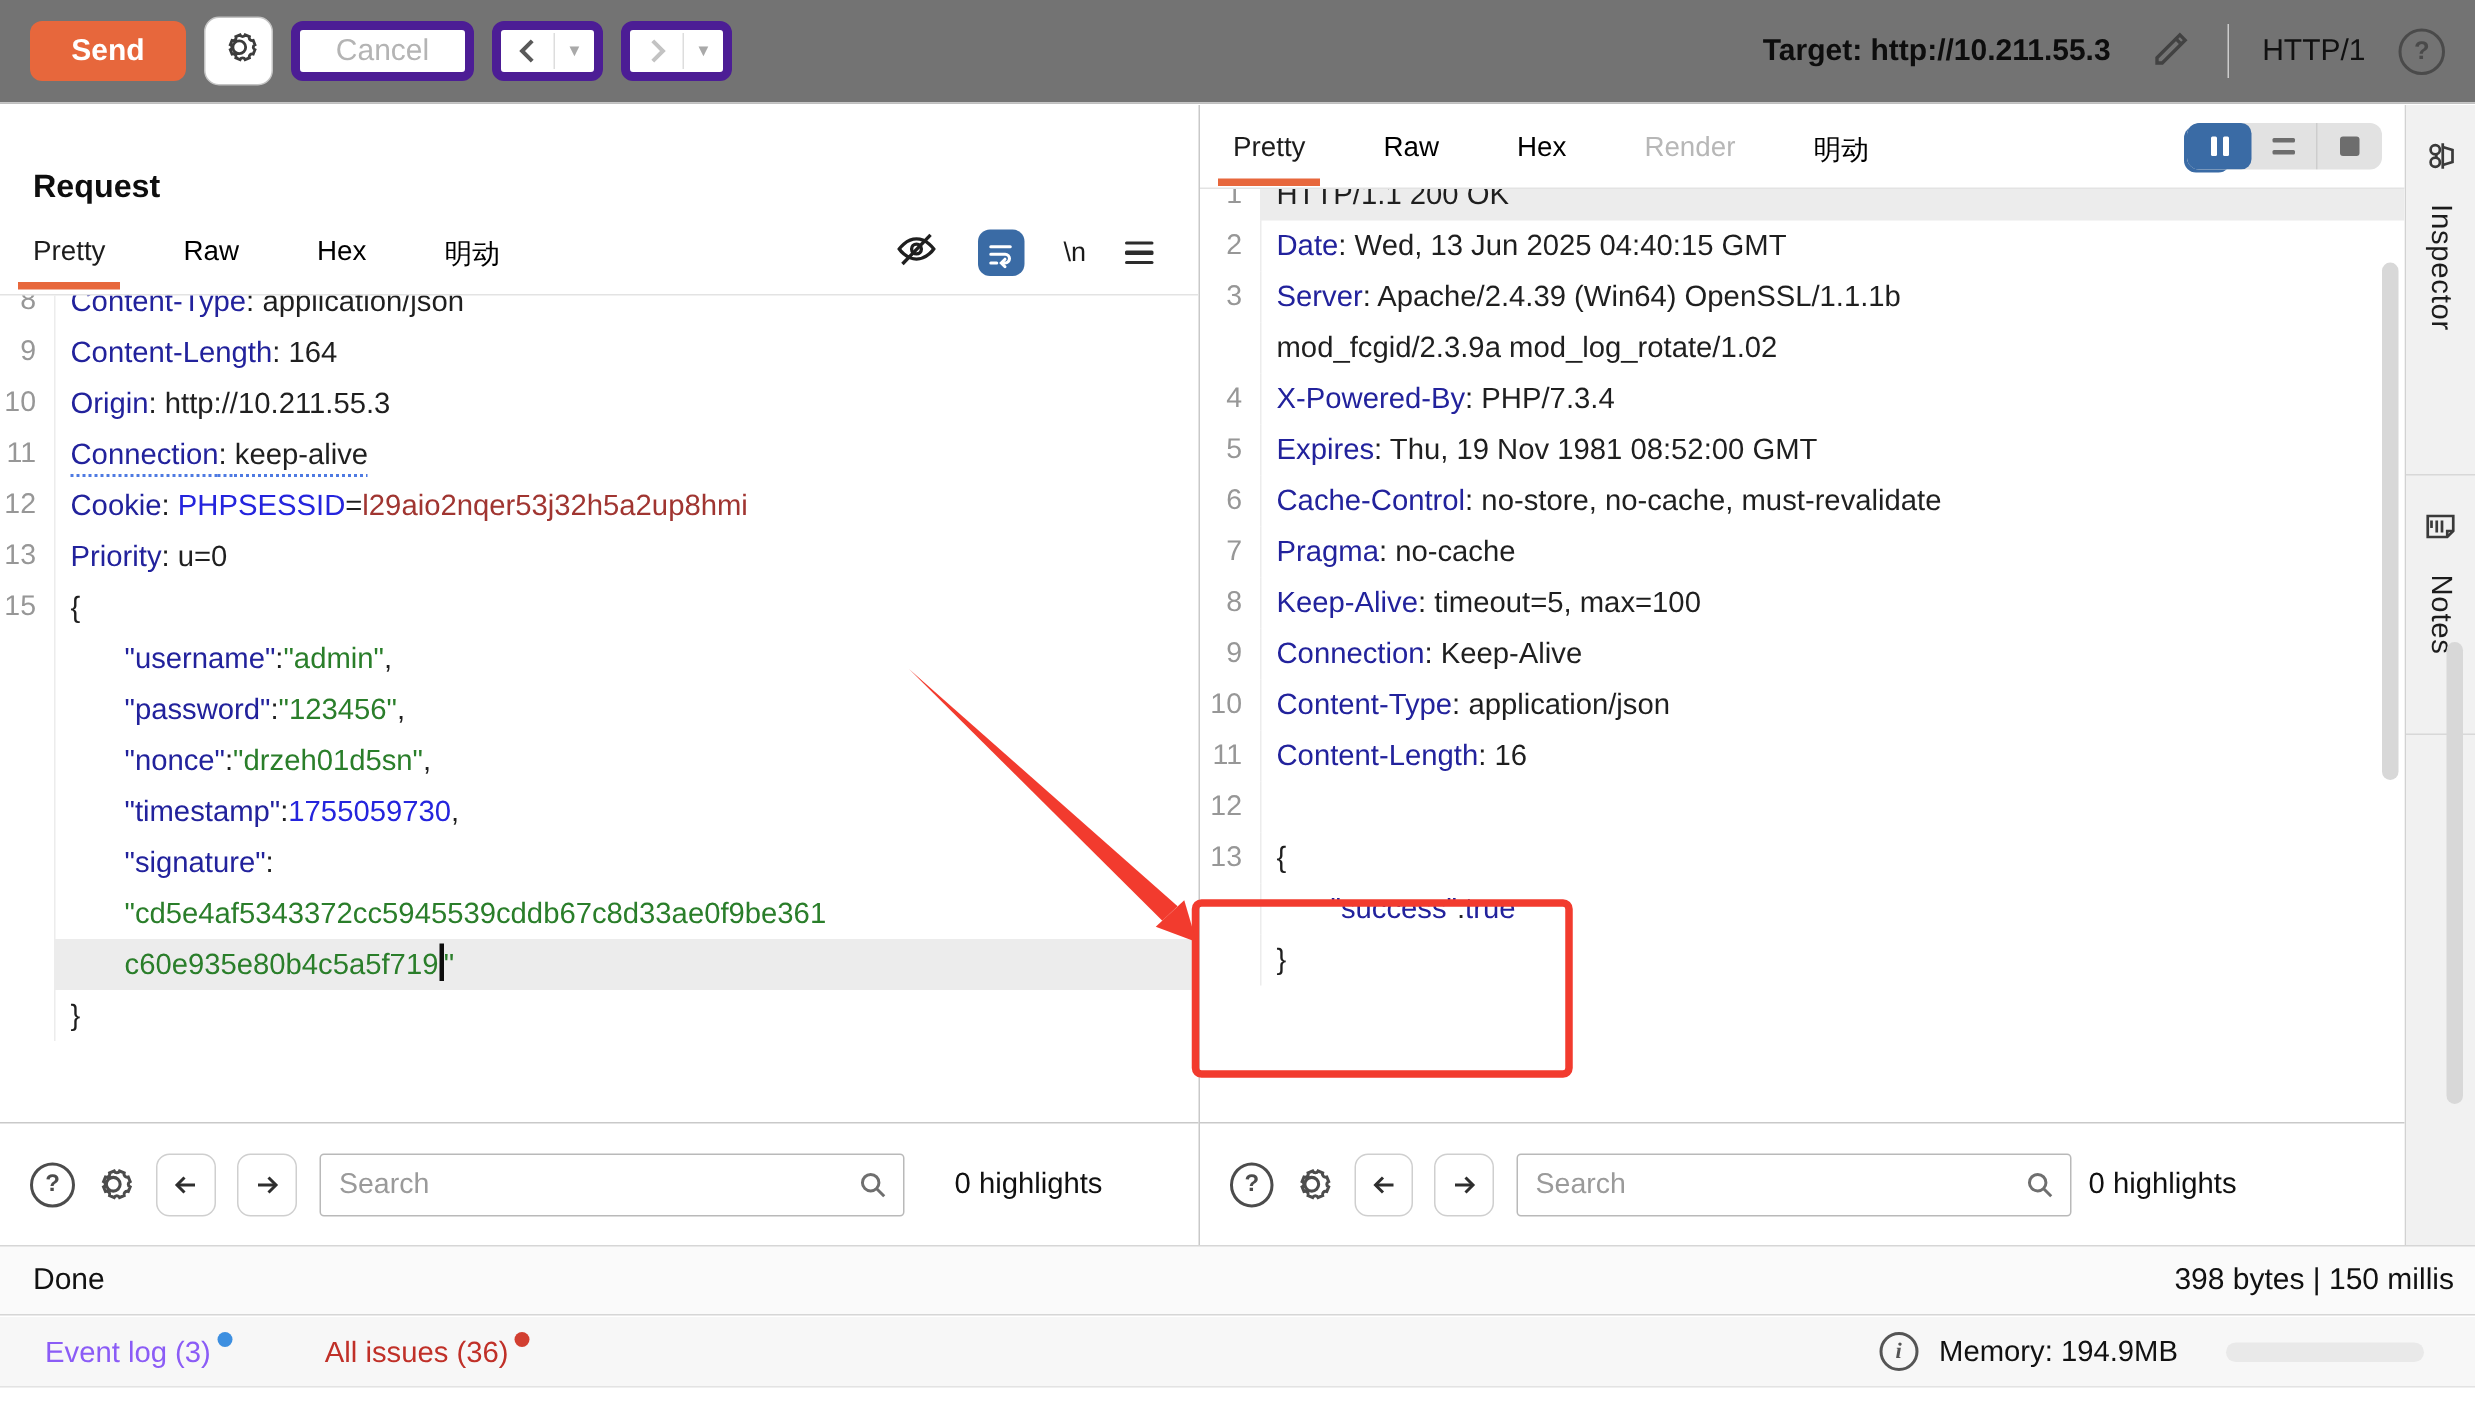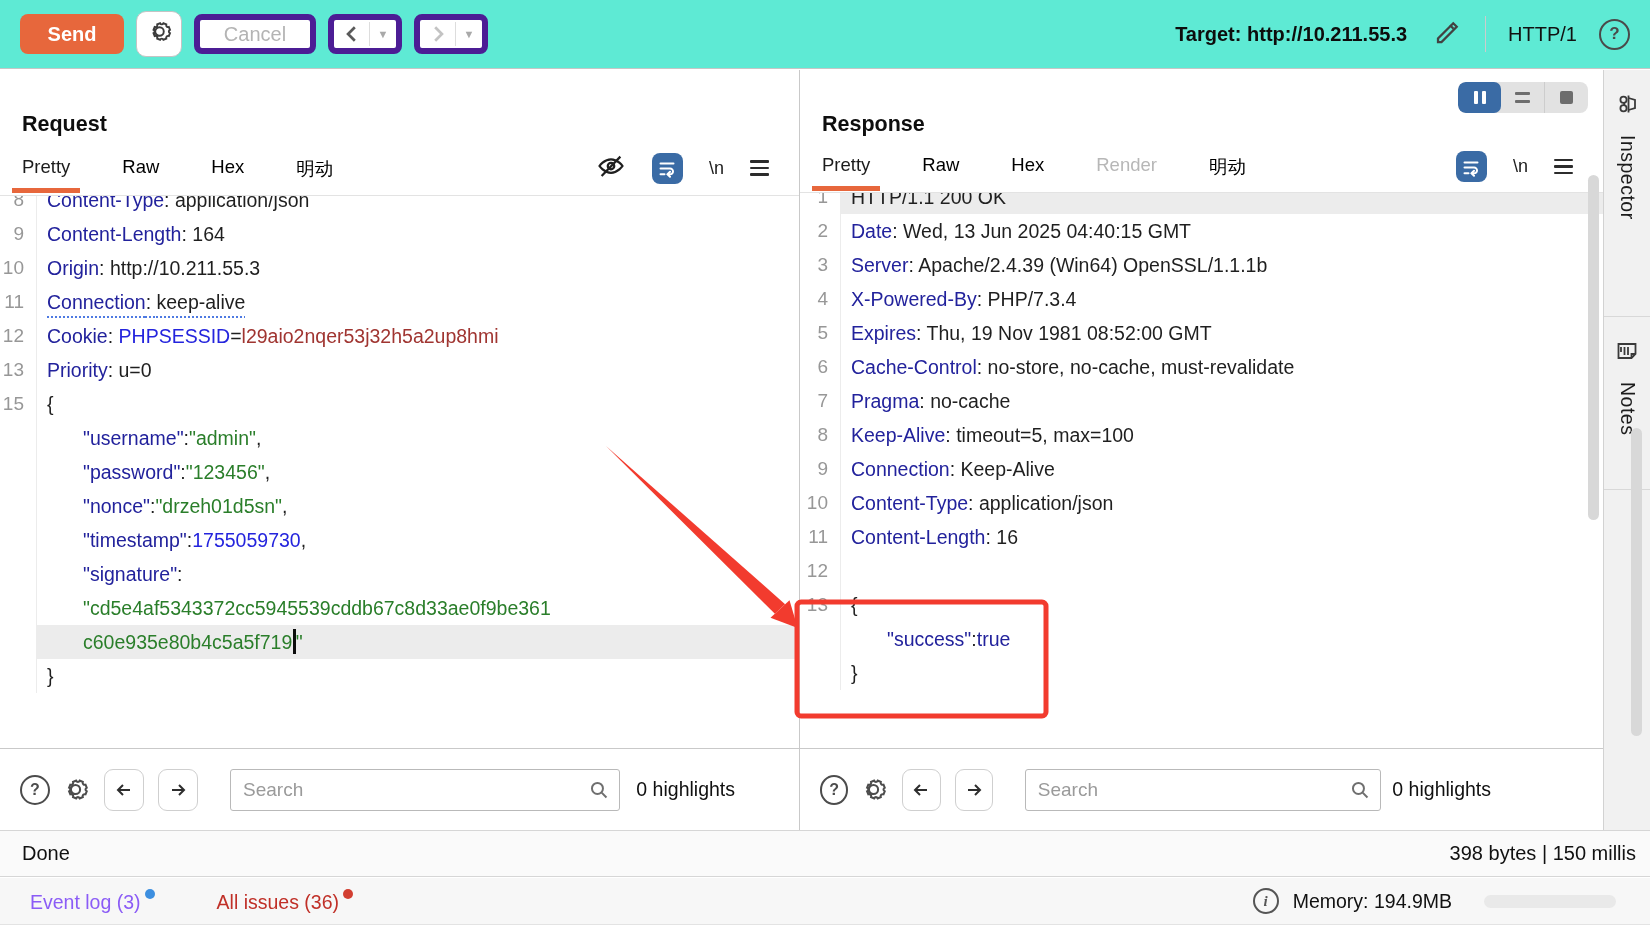--- a/index.html
+++ b/index.html
@@ -16,21 +16,21 @@
   *{box-sizing:border-box}
   html,body{margin:0;padding:0}
   body{
     width:1650px;height:944px;position:relative;overflow:hidden;
     font-family:"Liberation Sans",sans-serif;background:#fff;color:#1f1f1f;
   }
   
   .toolbar{
     position:absolute;top:0;left:0;width:100%;height:69px;
     border-bottom:1px solid #c6c6c6;display:flex;align-items:center;
-    padding:0 20px;gap:12px;background:#5eead4;
+    padding:0 20px;gap:12px;background:#737373;
   }
   .btn{display:inline-flex;align-items:center;justify-content:center;border-radius:8px;
     border:6px solid #4c1d95;background:#fff;height:40px;font-size:20px;cursor:default}
   .btn-send{background:var(--accent-orange);border:none;color:#fff;font-weight:700;width:104px;border-radius:8px}
   .btn-gear{width:46px;height:46px;border-radius:10px;border:1px solid #c4c4c4}
   .btn-cancel{width:122px;color:#b4b4b4}
   .btn-nav{width:74px;gap:0;padding:0}
   .btn-nav .glyph{flex:1;display:flex;align-items:center;justify-content:center}
   .btn-nav .navdiv{width:1px;height:24px;background:#ddd}
   .btn-nav .chev{width:26px;display:flex;align-items:center;justify-content:center;font-size:11px;color:#a9a9a9}
@@ -86,21 +86,21 @@
   .vthumb.req{right:8px;top:358px;height:308px}
   .vthumb.res{right:4px;top:105px;height:345px}
   
   .searchrow{flex:none;height:82px;border-top:1px solid #c9c9c9;display:flex;align-items:center;padding:0 20px;gap:11px}
   .sicon{display:inline-flex;align-items:center;justify-content:center}
   .circle-q-sm{width:30px;height:30px;border:2.2px solid #4c4c4c;border-radius:50%;color:#4c4c4c;font-size:16px;font-weight:700;
     display:inline-flex;align-items:center;justify-content:center}
   .circle-q-sm::after{content:"?"}
   .arrbtn{width:40px;height:42px;border:1px solid #cfcfcf;border-radius:9px;background:#fff;
     display:inline-flex;align-items:center;justify-content:center;margin-left:3px}
-  .searchbox{position:relative;margin-left:21px}
+  .searchbox{position:relative;margin-left:4px}
   .searchbox input{height:42px;border:1.5px solid #b9b9b9;border-radius:3px;font-size:19px;
     padding:0 40px 0 12px;color:#333;outline:none;font-family:"Liberation Sans",sans-serif;width:100%}
   .searchbox input::placeholder{color:#9a9a9a}
   .searchbox .mag{position:absolute;right:10px;top:10px}
   .panel.request .searchbox{width:390px}
   .panel.response .searchbox{width:382px}
   .hl-count{margin-left:auto;font-size:19.5px;color:#101010;white-space:nowrap}
   .panel.request .hl-count{margin-right:44px}
   .panel.response .hl-count{margin-right:92px}
   
@@ -270,21 +270,20 @@
           <span style="display:flex;flex-direction:column">
             <span class="hbar"></span>
             <span class="hbar"></span>
           </span>
         </span>
       <span class="segsep"></span>
       <span class="seg">
           <span class="sq"></span>
         </span>
     </div>
-    <h2 class="panel-title">Response</h2>
     <div class="tabrow">
       <span id="res-tabs" style="display:flex;gap:52px">
           <span class="tab active">Pretty</span>
           <span class="tab">Raw</span>
           <span class="tab">Hex</span>
           <span class="tab disabled">Render</span>
           <span class="tab">明动</span>
         </span>
       <span class="viewicons">
         <span class="wrapicon">
@@ -300,20 +299,21 @@
             <i></i>
             <i></i>
             <i></i>
           </span>
       </span>
     </div>
     <div class="content" id="res-content">
         <div class="code-line"><span class="lnum">1</span><span class="ltext hl"><span><span class="seg-p">HTTP/1.1 200 OK</span></span></span></div>
         <div class="code-line"><span class="lnum">2</span><span class="ltext"><span><span class="seg-h">Date</span><span class="seg-p">: </span><span class="seg-p">Wed, 13 Jun 2025 04:40:15 GMT</span></span></span></div>
         <div class="code-line"><span class="lnum">3</span><span class="ltext"><span><span class="seg-h">Server</span><span class="seg-p">: </span><span class="seg-p">Apache/2.4.39 (Win64) OpenSSL/1.1.1b</span></span></span></div>
+        <div class="code-line"><span class="lnum"></span><span class="ltext"><span><span class="seg-p">mod_fcgid/2.3.9a mod_log_rotate/1.02</span></span></span></div>
         <div class="code-line"><span class="lnum">4</span><span class="ltext"><span><span class="seg-h">X-Powered-By</span><span class="seg-p">: </span><span class="seg-p">PHP/7.3.4</span></span></span></div>
         <div class="code-line"><span class="lnum">5</span><span class="ltext"><span><span class="seg-h">Expires</span><span class="seg-p">: </span><span class="seg-p">Thu, 19 Nov 1981 08:52:00 GMT</span></span></span></div>
         <div class="code-line"><span class="lnum">6</span><span class="ltext"><span><span class="seg-h">Cache-Control</span><span class="seg-p">: </span><span class="seg-p">no-store, no-cache, must-revalidate</span></span></span></div>
         <div class="code-line"><span class="lnum">7</span><span class="ltext"><span><span class="seg-h">Pragma</span><span class="seg-p">: </span><span class="seg-p">no-cache</span></span></span></div>
         <div class="code-line"><span class="lnum">8</span><span class="ltext"><span><span class="seg-h">Keep-Alive</span><span class="seg-p">: </span><span class="seg-p">timeout=5, max=100</span></span></span></div>
         <div class="code-line"><span class="lnum">9</span><span class="ltext"><span><span class="seg-h">Connection</span><span class="seg-p">: </span><span class="seg-p">Keep-Alive</span></span></span></div>
         <div class="code-line"><span class="lnum">10</span><span class="ltext"><span><span class="seg-h">Content-Type</span><span class="seg-p">: </span><span class="seg-p">application/json</span></span></span></div>
         <div class="code-line"><span class="lnum">11</span><span class="ltext"><span><span class="seg-h">Content-Length</span><span class="seg-p">: </span><span class="seg-p">16</span></span></span></div>
         <div class="code-line"><span class="lnum">12</span><span class="ltext"><span></span></span></div>
         <div class="code-line"><span class="lnum">13</span><span class="ltext"><span><span class="seg-p">{</span></span></span></div>

